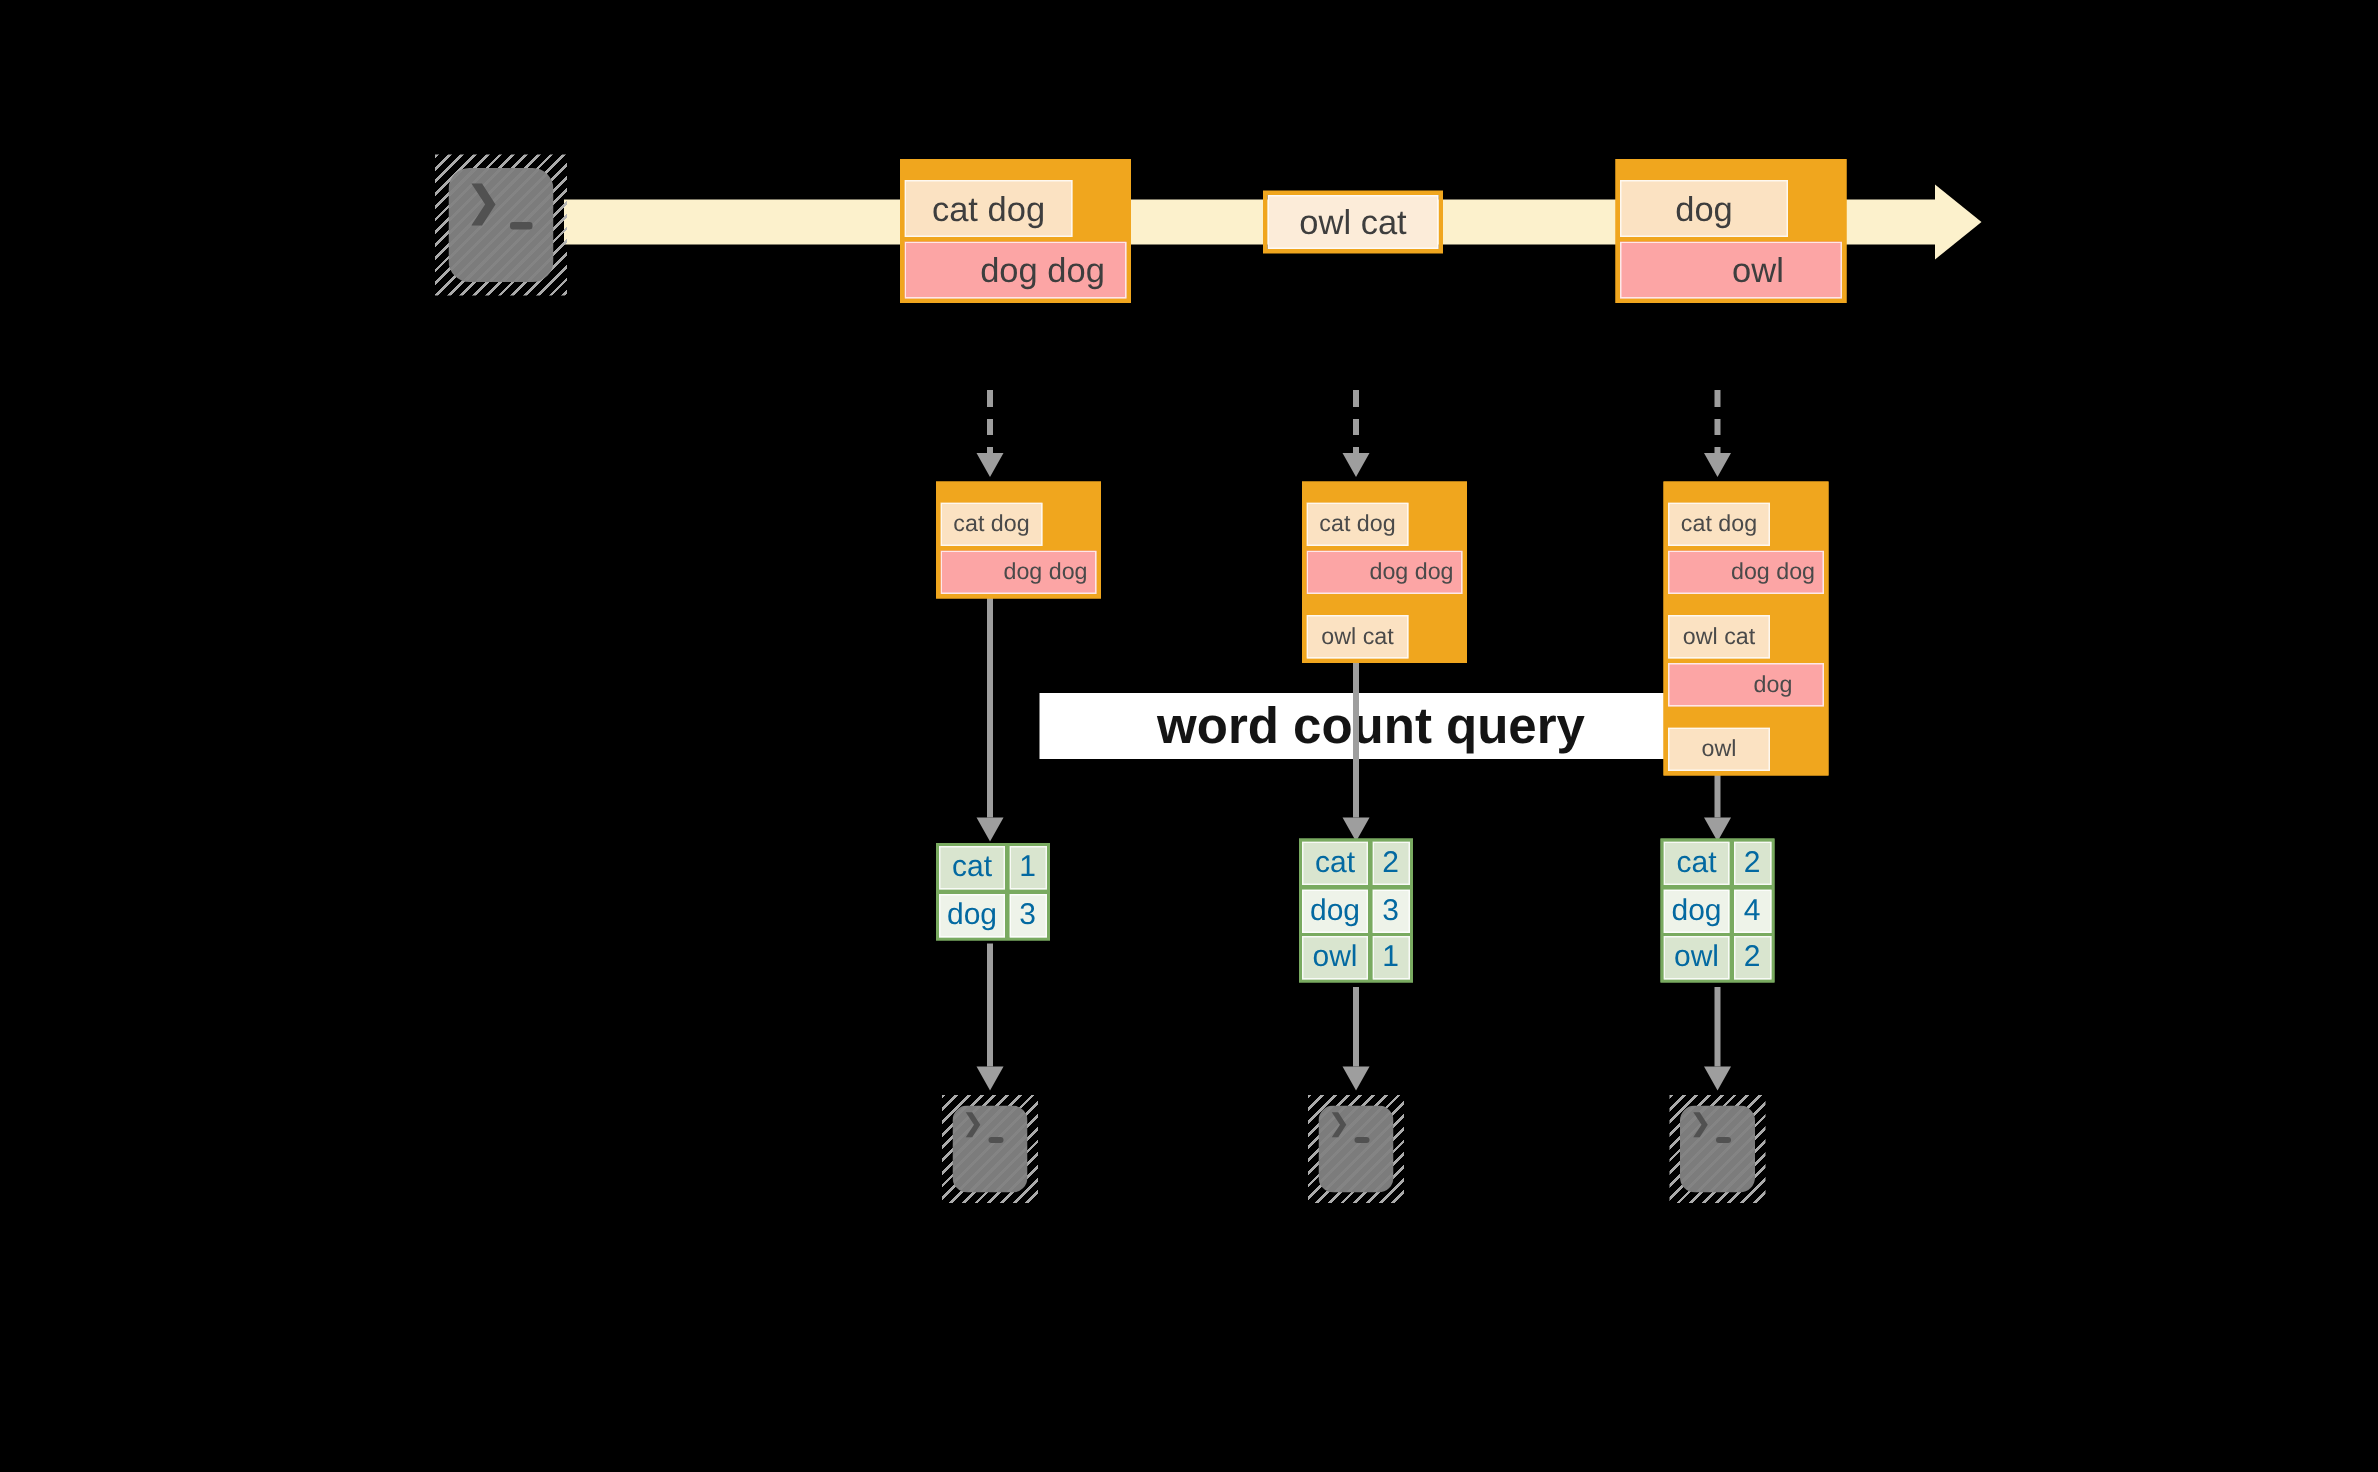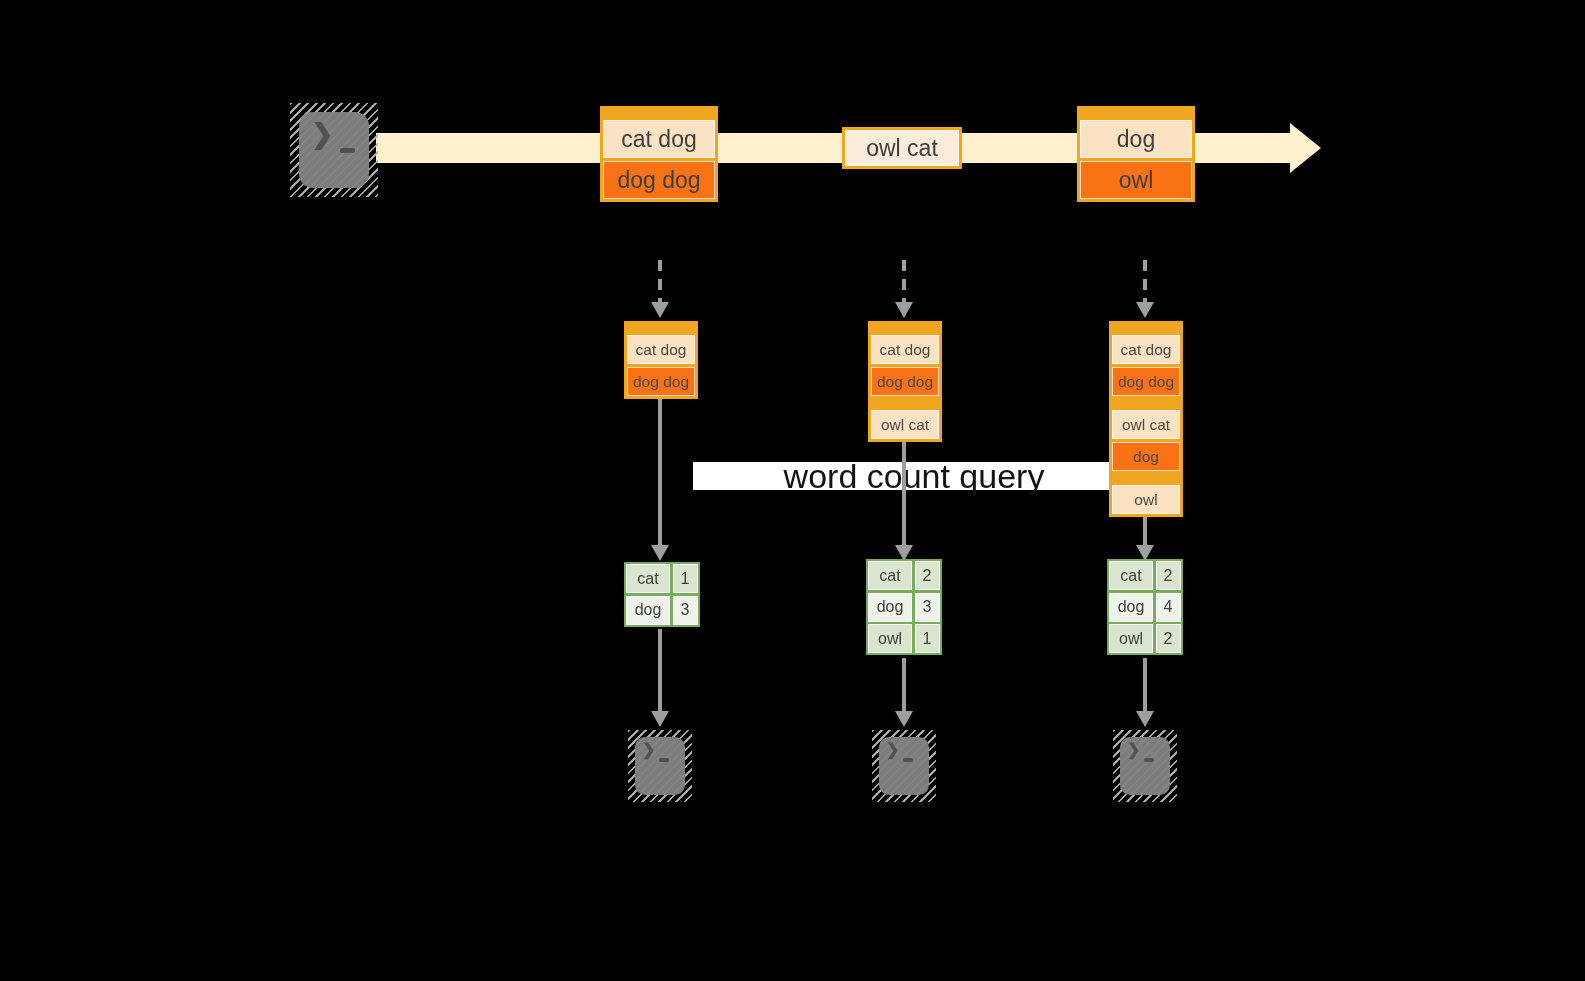--- a/index.html
+++ b/index.html
@@ -12,42 +12,42 @@
   .band-head{position:absolute;left:1290px;top:123px;width:0;height:0;z-index:0;
     border-top:25px solid transparent;border-bottom:25px solid transparent;border-left:31px solid #fcf1cc;}
   
   .msg{position:absolute;display:inline-flex;flex-direction:column;gap:3px;
     border:3px solid #f0a61e;background:#f0a61e;z-index:1;}
   .msg .cell{width:112px;height:38px;display:flex;align-items:center;justify-content:center;
     font-size:23px;color:#3e3e3e;box-shadow:inset 0 0 0 1px rgba(255,255,255,.75);}
   .msg .cell.wide{width:114px;height:36px;}
   .fill-dark{background:#fbe2c2;margin-top:11px;}
   .fill-mid{background:#fcecd9;}
-  .fill-light{background:#f97316;}
+  .fill-light{background:#fca5a5;padding-left:36px;}
   
   .stack{position:absolute;display:inline-flex;flex-direction:column;gap:3px;
     border:3px solid #f0a61e;background:#f0a61e;z-index:3;}
   .stack .cell{width:68px;height:29px;display:flex;align-items:center;justify-content:center;
     font-size:15.5px;color:#4a4a4a;box-shadow:inset 0 0 0 1px rgba(255,255,255,.75);}
   
   .wc{position:absolute;display:inline-grid;grid-template-columns:44px 25px;gap:2.5px;
     border:2.5px solid #79aa60;background:#79aa60;z-index:3;}
   .wc .cell{height:29px;display:flex;align-items:center;justify-content:center;
-    font-size:16px;color:#404040;box-shadow:inset 0 0 0 1px rgba(255,255,255,.8);}
+    font-size:20px;color:#0369a1;box-shadow:inset 0 0 0 1px rgba(255,255,255,.8);}
   .g-dark{background:#d9e5cf;}
   .g-light{background:#eef3e9;}
   
   .vline{position:absolute;width:3.5px;background:#9e9e9e;z-index:2;}
   .vdash{position:absolute;width:3.5px;z-index:2;
     background:repeating-linear-gradient(180deg,#9e9e9e 0 11px,transparent 11px 19px);}
   .ahead{position:absolute;width:0;height:0;z-index:2;
     border-left:9px solid transparent;border-right:9px solid transparent;border-top:16px solid #9e9e9e;}
   
-  .banner{position:absolute;left:693px;top:462px;width:442px;height:28px;background:#fff;z-index:1;
-    display:flex;align-items:center;justify-content:center;font-size:34px;font-weight:400;color:#141414;}
+  .banner{position:absolute;left:693px;top:462px;width:442px;height:44px;background:#fff;z-index:1;
+    display:flex;align-items:center;justify-content:center;font-size:34px;font-weight:700;color:#141414;}
   
   .term{position:absolute;z-index:2;
     background:repeating-linear-gradient(135deg,rgba(180,180,180,.95) 0 1.8px,rgba(0,0,0,0) 1.8px 6px);}
   .term-inner{position:absolute;background:#7c7c7c;border-radius:14px;
     background-image:repeating-linear-gradient(135deg,rgba(255,255,255,.06) 0 2px,rgba(0,0,0,0) 2px 6px);}
   .term-src{left:290px;top:103px;width:88px;height:94px;}
   .term-src .term-inner{inset:9px;}
   .term-sink{width:64px;height:72px;}
   .term-sink .term-inner{inset:7px;border-radius:10px;}
   .chev{position:absolute;font-weight:700;color:#515151;line-height:1;}

